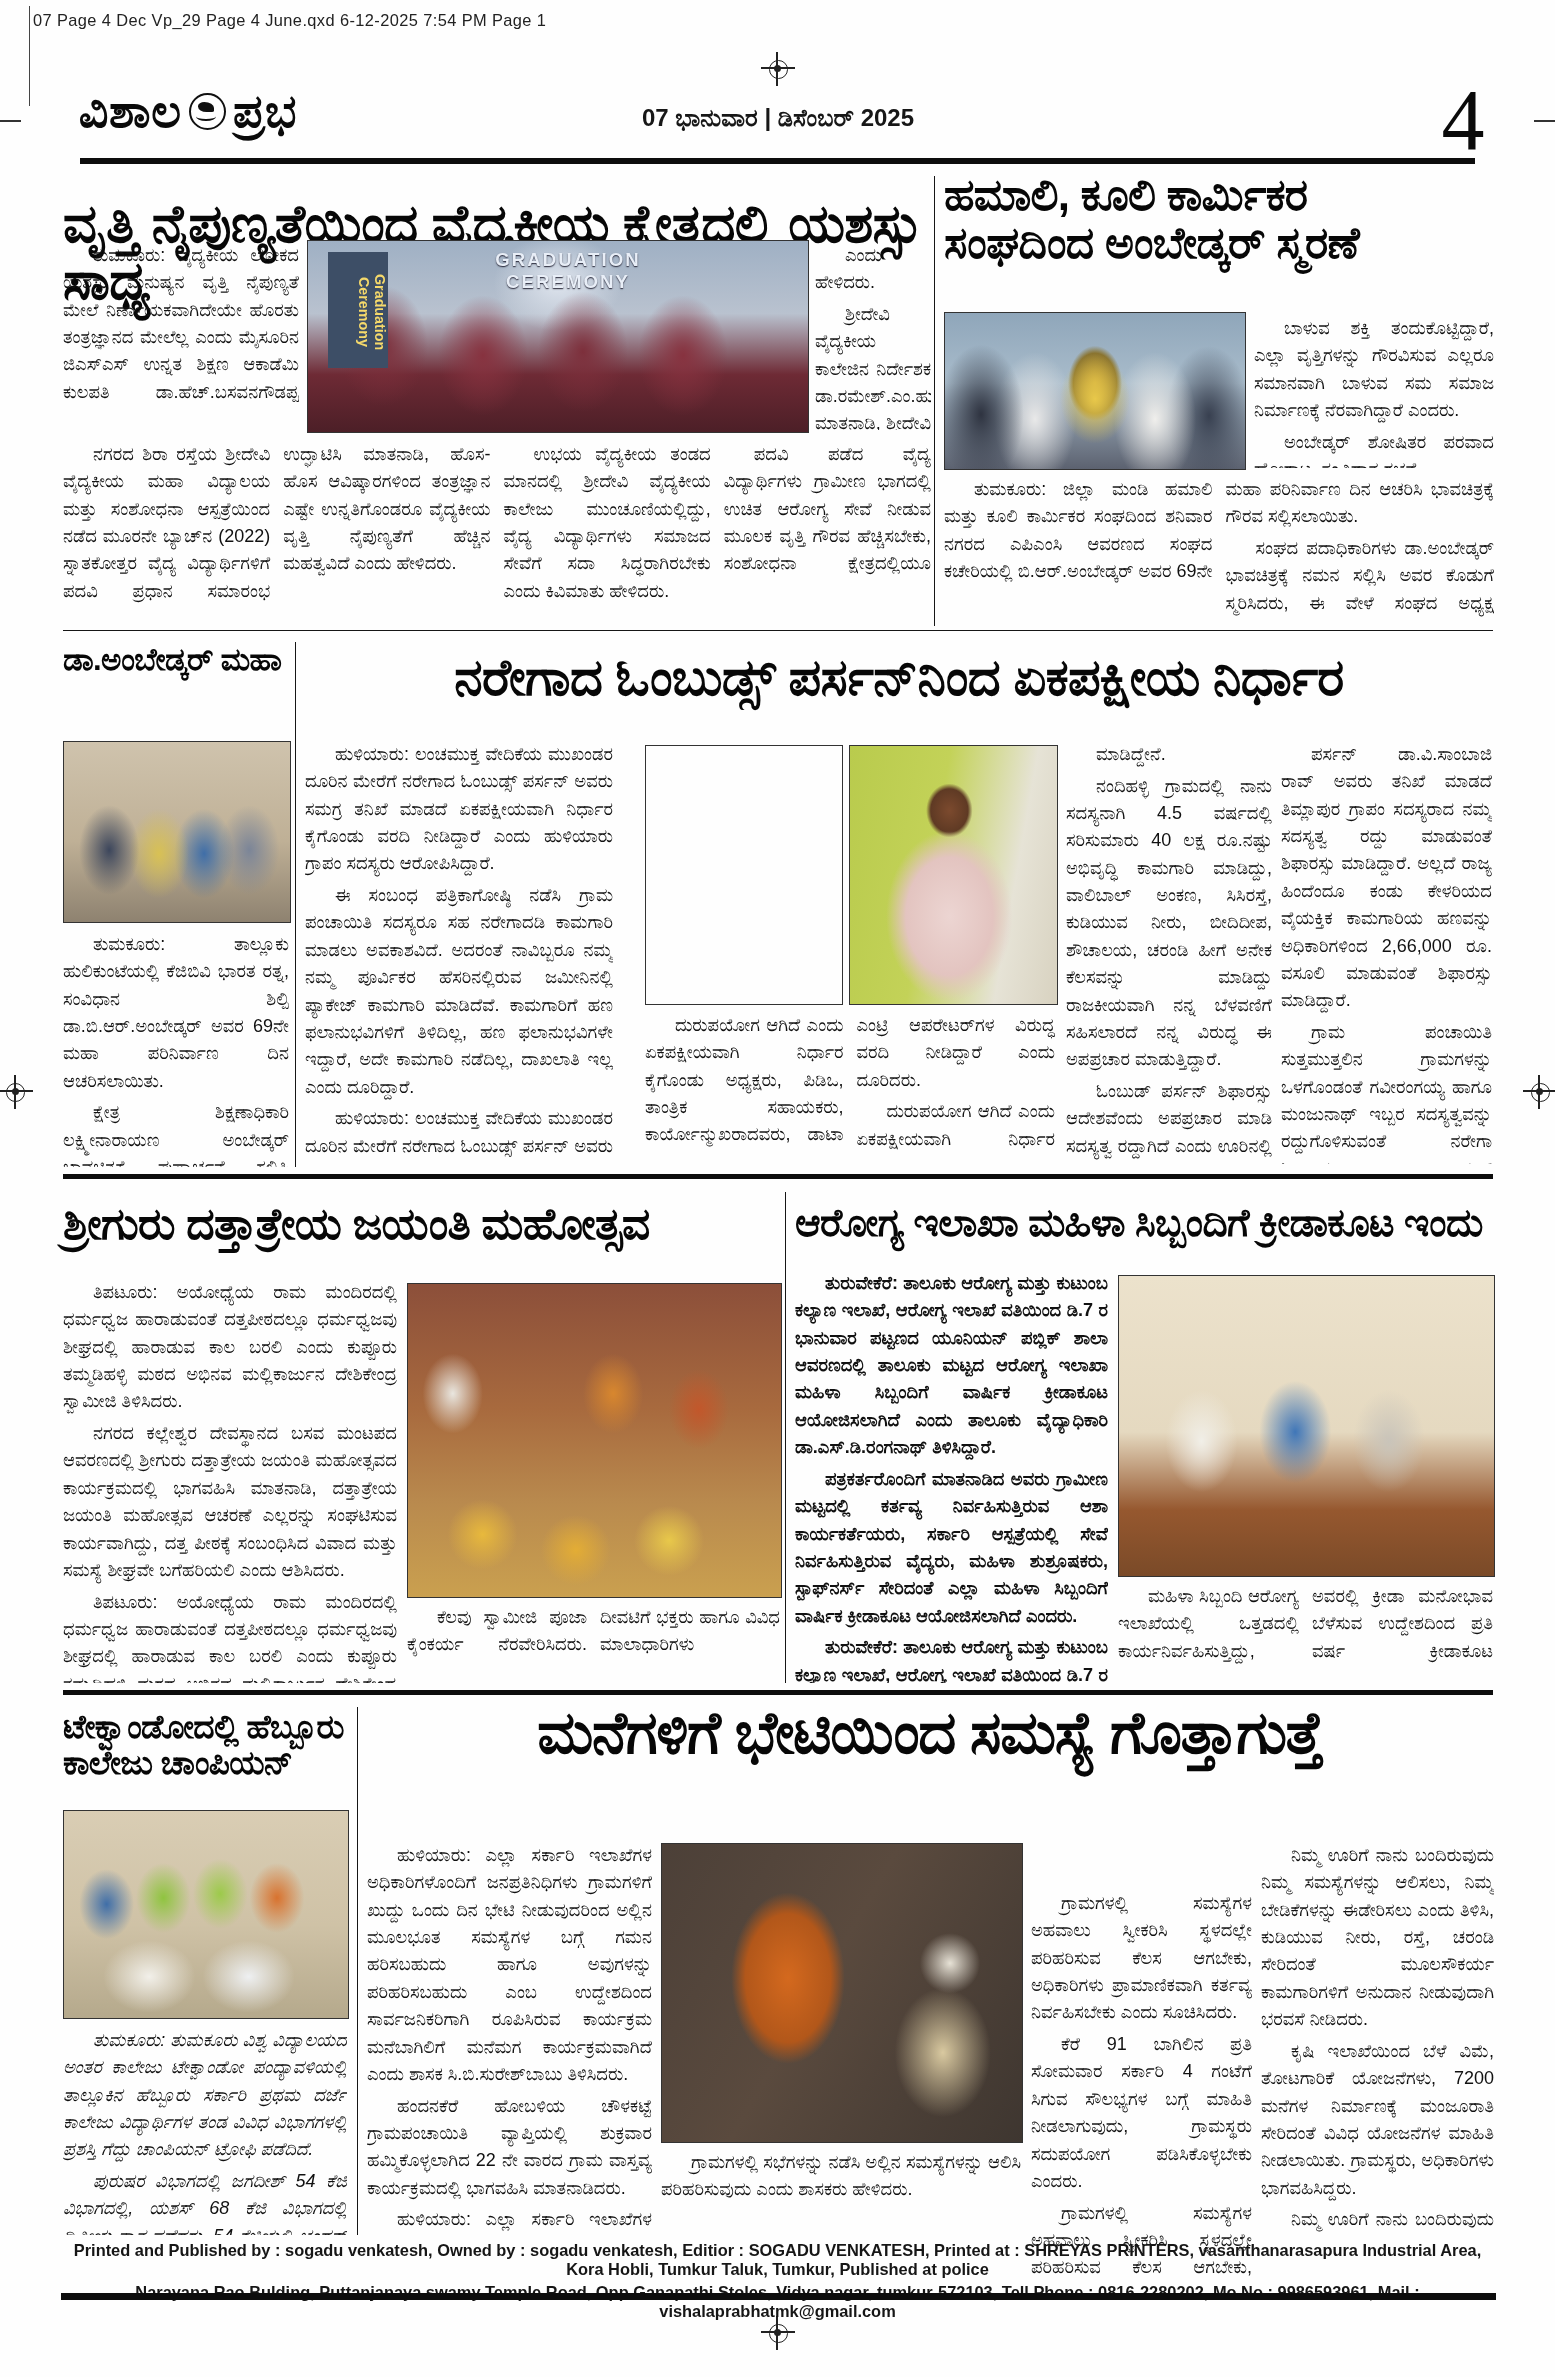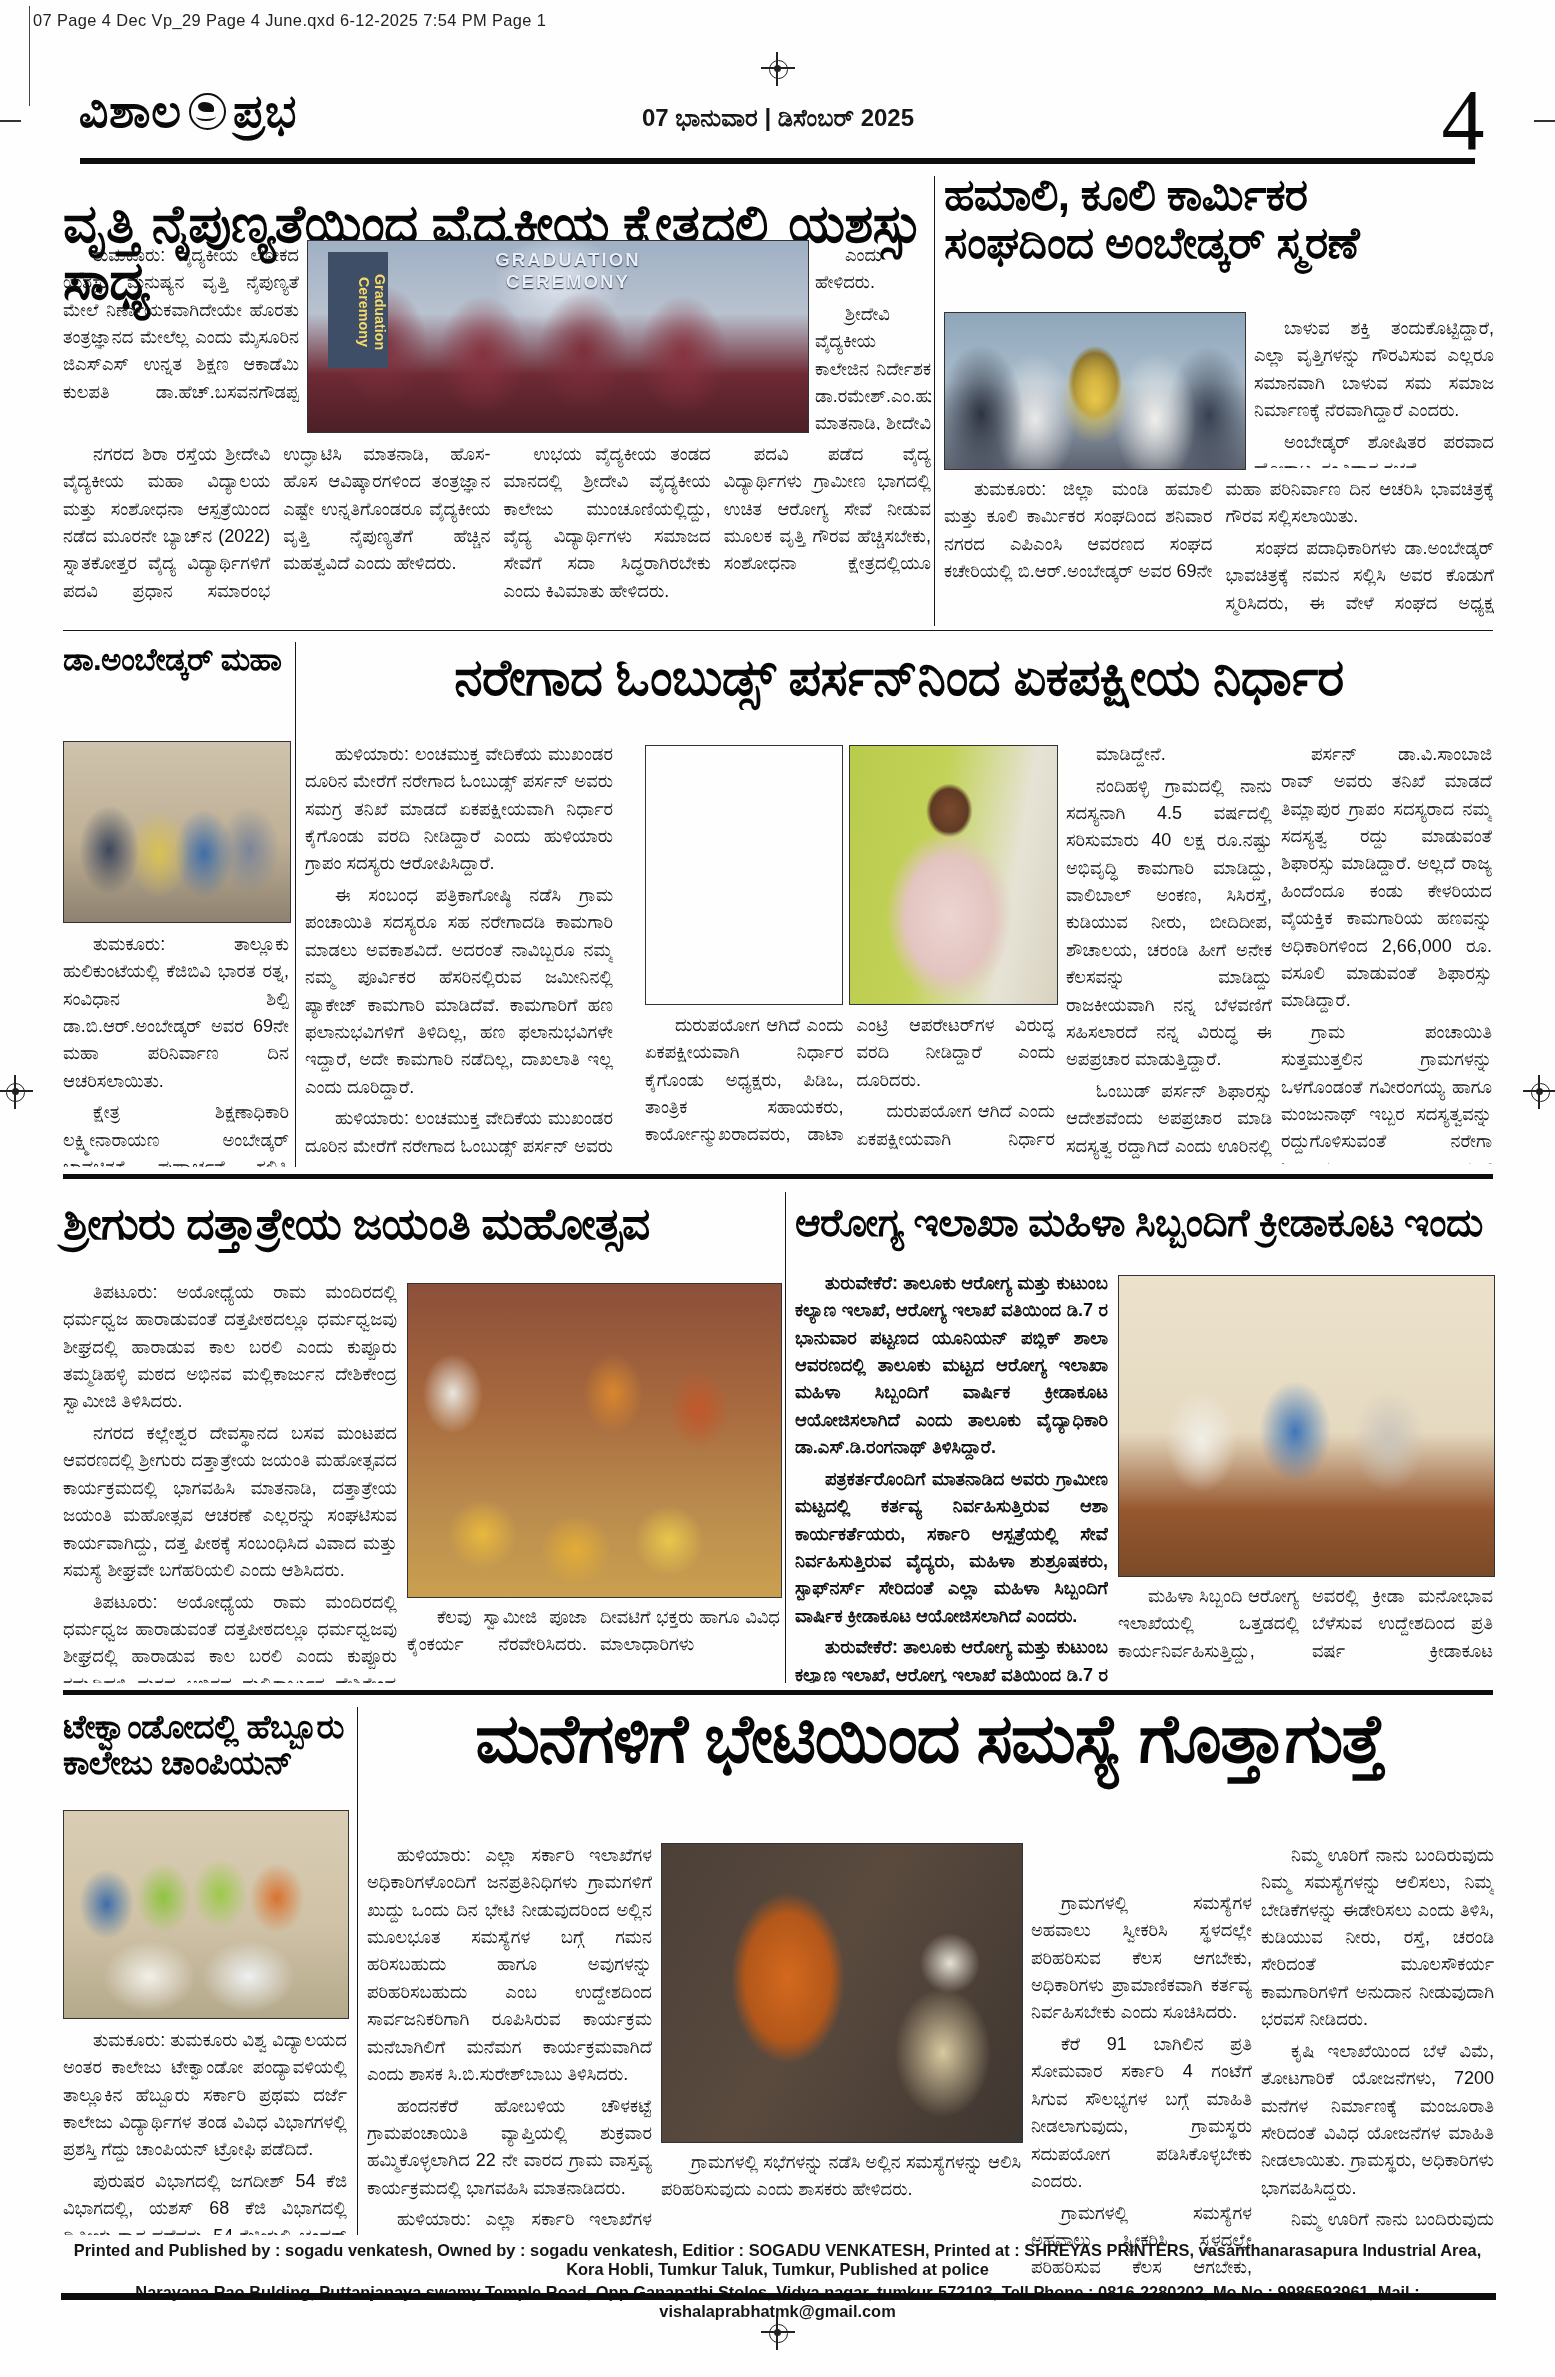--- a/index.html
+++ b/index.html
@@ -243,29 +243,29 @@
     <div class="colblock cols2" style="left:323px;top:397px;width:375px;height:100px;">
         <p>ಮಹಿಳಾ ಸಿಬ್ಬಂದಿ ಆರೋಗ್ಯ ಇಲಾಖೆಯಲ್ಲಿ ಒತ್ತಡದಲ್ಲಿ ಕಾರ್ಯನಿರ್ವಹಿಸುತ್ತಿದ್ದು, ಅವರಲ್ಲಿ ಕ್ರೀಡಾ ಮನೋಭಾವ ಬೆಳೆಸುವ ಉದ್ದೇಶದಿಂದ ಪ್ರತಿ ವರ್ಷ ಕ್ರೀಡಾಕೂಟ ಆಯೋಜಿಸಲು ಉದ್ದೇಶಿಸಲಾಗಿದೆ ಎಂದು ಡಾ.ರಂಗನಾಥ್ ತಿಳಿಸಿದರು.</p>
       </div>
   </div>
   <div class="rule-h-thick" style="left:63px;top:1690px;width:1430px;"></div>
 
   <div class="art" style="left:63px;top:1702px;width:285px;height:535px;">
     <div class="hl" style="font-size:33px;margin-top:7.1px;">ಟೇಕ್ವಾಂಡೋದಲ್ಲಿ ಹೆಬ್ಬೂರು</div>
     <div class="hl" style="font-size:33px;">ಕಾಲೇಜು ಚಾಂಪಿಯನ್</div>
     <div class="photo ph-team" style="left:0;top:108px;width:284px;height:207px;"></div>
-    <div class="colblock" style="left:0;top:325px;width:284px;height:208px;">
+    <div class="colblock" style="left:0;top:325px;width:284px;height:208px;font-style:italic;">
         <p>ತುಮಕೂರು: ತುಮಕೂರು ವಿಶ್ವ ವಿದ್ಯಾಲಯದ ಅಂತರ ಕಾಲೇಜು ಟೇಕ್ವಾಂಡೋ ಪಂದ್ಯಾವಳಿಯಲ್ಲಿ ತಾಲ್ಲೂಕಿನ ಹೆಬ್ಬೂರು ಸರ್ಕಾರಿ ಪ್ರಥಮ ದರ್ಜೆ ಕಾಲೇಜು ವಿದ್ಯಾರ್ಥಿಗಳ ತಂಡ ವಿವಿಧ ವಿಭಾಗಗಳಲ್ಲಿ ಪ್ರಶಸ್ತಿ ಗೆದ್ದು ಚಾಂಪಿಯನ್ ಟ್ರೋಫಿ ಪಡೆದಿದೆ.</p>
         <p>ಪುರುಷರ ವಿಭಾಗದಲ್ಲಿ ಜಗದೀಶ್ 54 ಕೆಜಿ ವಿಭಾಗದಲ್ಲಿ, ಯಶಸ್ 68 ಕೆಜಿ ವಿಭಾಗದಲ್ಲಿ ದ್ವಿತೀಯ ಸ್ಥಾನ ಪಡೆದರು. 54 ಕೆಜಿಯಲ್ಲಿ ಚಂದನ್ ಹಾಗೂ 58 ಕೆಜಿ ಯಲ್ಲಿ ಮಂಜುನಾಥ್ ತೃತೀಯ ಸ್ಥಾನ ಗಳಿಸಿ ಕಾಲೇಜಿಗೆ ಚಾಂಪಿಯನ್ ಪಟ್ಟ ತಂದು ಕೊಟ್ಟಿದ್ದಾರೆ.</p>
       </div>
   </div>
   <div class="divider-v" style="left:357px;top:1707px;height:528px;"></div>
 
   <div class="art" style="left:367px;top:1702px;width:1126px;height:535px;">
-    <div class="hl" style="font-size:68px;text-align:center;letter-spacing:-1.4px;">ಮನೆಗಳಿಗೆ ಭೇಟಿಯಿಂದ ಸಮಸ್ಯೆ ಗೊತ್ತಾಗುತ್ತೆ</div>
+    <div class="hl" style="font-size:59px;text-align:center;letter-spacing:-1.4px;">ಮನೆಗಳಿಗೆ ಭೇಟಿಯಿಂದ ಸಮಸ್ಯೆ ಗೊತ್ತಾಗುತ್ತೆ</div>
     <div class="colblock" style="left:0;top:140px;width:285px;height:394px;">
         <p>ಹುಳಿಯಾರು: ಎಲ್ಲಾ ಸರ್ಕಾರಿ ಇಲಾಖೆಗಳ ಅಧಿಕಾರಿಗಳೊಂದಿಗೆ ಜನಪ್ರತಿನಿಧಿಗಳು ಗ್ರಾಮಗಳಿಗೆ ಖುದ್ದು ಒಂದು ದಿನ ಭೇಟಿ ನೀಡುವುದರಿಂದ ಅಲ್ಲಿನ ಮೂಲಭೂತ ಸಮಸ್ಯೆಗಳ ಬಗ್ಗೆ ಗಮನ ಹರಿಸಬಹುದು ಹಾಗೂ ಅವುಗಳನ್ನು ಪರಿಹರಿಸಬಹುದು ಎಂಬ ಉದ್ದೇಶದಿಂದ ಸಾರ್ವಜನಿಕರಿಗಾಗಿ ರೂಪಿಸಿರುವ ಕಾರ್ಯಕ್ರಮ ಮನೆಬಾಗಿಲಿಗೆ ಮನೆಮಗ ಕಾರ್ಯಕ್ರಮವಾಗಿದೆ ಎಂದು ಶಾಸಕ ಸಿ.ಬಿ.ಸುರೇಶ್‌ಬಾಬು ತಿಳಿಸಿದರು.</p>
         <p>ಹಂದನಕೆರೆ ಹೋಬಳಿಯ ಚೌಳಕಟ್ಟೆ ಗ್ರಾಮಪಂಚಾಯಿತಿ ವ್ಯಾಪ್ತಿಯಲ್ಲಿ ಶುಕ್ರವಾರ ಹಮ್ಮಿಕೊಳ್ಳಲಾಗಿದ 22 ನೇ ವಾರದ ಗ್ರಾಮ ವಾಸ್ತವ್ಯ ಕಾರ್ಯಕ್ರಮದಲ್ಲಿ ಭಾಗವಹಿಸಿ ಮಾತನಾಡಿದರು.</p>
         <p>ಹುಳಿಯಾರು: ಎಲ್ಲಾ ಸರ್ಕಾರಿ ಇಲಾಖೆಗಳ ಅಧಿಕಾರಿಗಳೊಂದಿಗೆ ಜನಪ್ರತಿನಿಧಿಗಳು ಗ್ರಾಮಗಳಿಗೆ ಖುದ್ದು ಒಂದು ದಿನ ಭೇಟಿ ನೀಡುವುದರಿಂದ ಅಲ್ಲಿನ ಮೂಲಭೂತ ಸಮಸ್ಯೆಗಳ ಬಗ್ಗೆ ಗಮನ ಹರಿಸಬಹುದು ಹಾಗೂ ಅವುಗಳನ್ನು ಪರಿಹರಿಸಬಹುದು ಎಂಬ ಉದ್ದೇಶದಿಂದ ಸಾರ್ವಜನಿಕರಿಗಾಗಿ ರೂಪಿಸಿರುವ ಕಾರ್ಯಕ್ರಮ ಮನೆಬಾಗಿಲಿಗೆ ಮನೆಮಗ ಕಾರ್ಯಕ್ರಮವಾಗಿದೆ ಎಂದು ಶಾಸಕ ಸಿ.ಬಿ.ಸುರೇಶ್‌ಬಾಬು ತಿಳಿಸಿದರು.</p>
       </div>
     <div class="photo ph-visit" style="left:294px;top:141px;width:360px;height:298px;"></div>
     <div class="colblock" style="left:294px;top:447px;width:360px;height:87px;">
         <p>ಗ್ರಾಮಗಳಲ್ಲಿ ಸಭೆಗಳನ್ನು ನಡೆಸಿ ಅಲ್ಲಿನ ಸಮಸ್ಯೆಗಳನ್ನು ಆಲಿಸಿ ಪರಿಹರಿಸುವುದು ಎಂದು ಶಾಸಕರು ಹೇಳಿದರು.</p>
       </div>
     <div class="colblock" style="left:664px;top:140px;width:221px;height:394px;margin-top:48px;">

